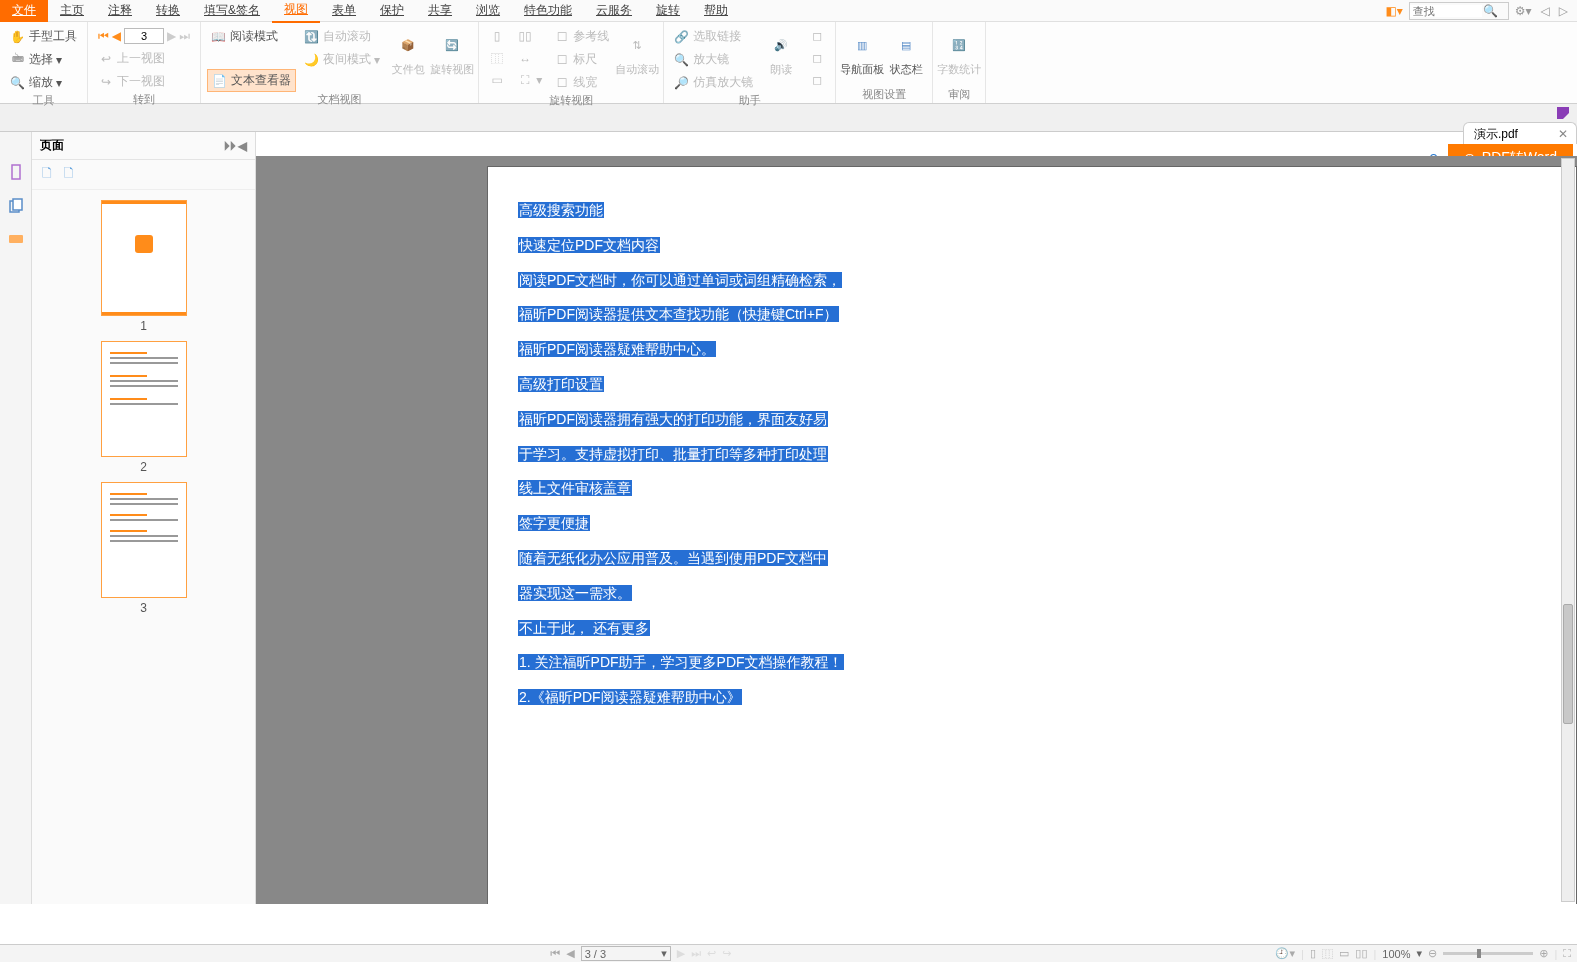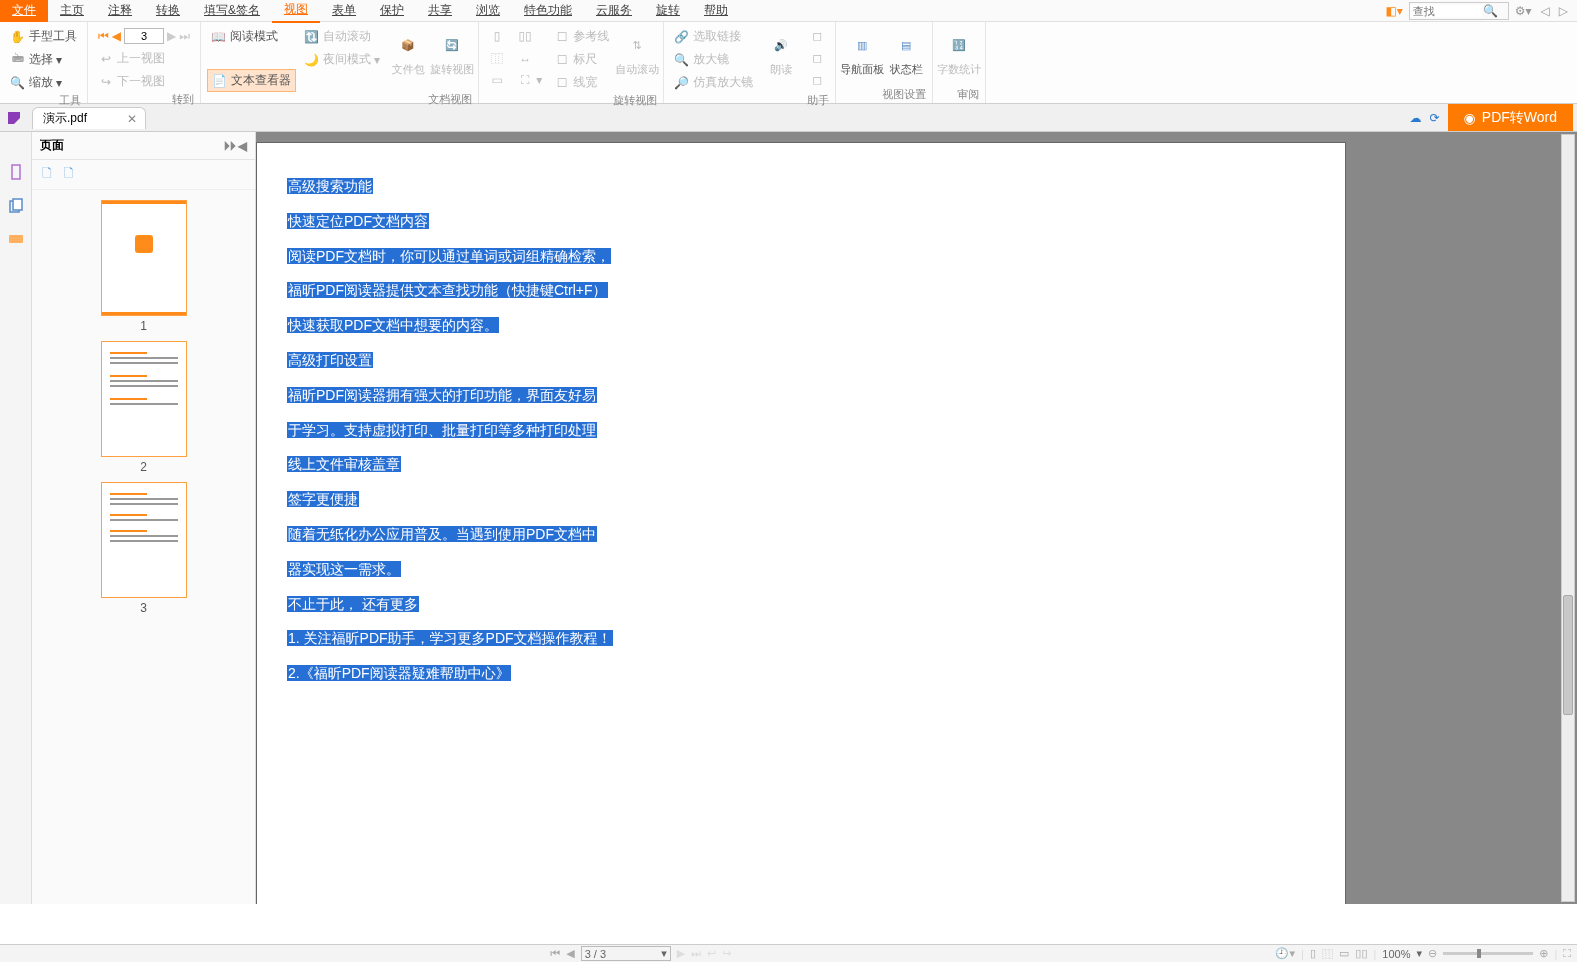--- a/index.html
+++ b/index.html
@@ -14,32 +14,32 @@
 .search-area { display: flex; align-items: center; gap: 3px; padding-right: 6px; }
 .search-box { display: flex; align-items: center; border: 1px solid #ccc; height: 18px; width: 100px; }
 .search-box input { border: none; width: 72px; font-size: 11px; padding: 0 3px; outline: none; }
 .search-btn { width: 18px; text-align: center; color: #888; }
 .nav-icon { color: #999; padding: 0 3px; }
 
 
 .ribbon { height: 82px; background: #fdfdfd; border-bottom: 1px solid #d0d0d0; display: flex; }
 .ribbon-group { display: flex; flex-direction: column; border-right: 1px solid #e6e6e6; padding: 4px 6px 2px; }
 .ribbon-group-content { flex: 1; display: flex; align-items: flex-start; gap: 4px; }
-.ribbon-group-label { text-align: right; color: #888; font-size: 11px; height: 14px; }
+.ribbon-group-label { text-align: center; color: #888; font-size: 11px; height: 14px; }
 .ribbon-btn { display: flex; align-items: center; gap: 3px; padding: 2px 4px; color: #555; cursor: pointer; white-space: nowrap; }
 .ribbon-btn.large { flex-direction: column; width: 40px; height: 56px; justify-content: center; text-align: center; font-size: 11px; line-height: 1.2; }
 .ribbon-btn.disabled { color: #bbb; }
 .ribbon-btn.active { background: #ffe3cc; border: 1px solid #ffb576; }
 .ribbon-col { display: flex; flex-direction: column; gap: 2px; }
 .ribbon-icon { width: 16px; height: 16px; display: inline-flex; align-items: center; justify-content: center; }
 .ribbon-icon.large { width: 28px; height: 28px; }
 .page-input { width: 40px; border: 1px solid #bbb; text-align: center; font-size: 11px; height: 16px; }
 
 
-.tabbar { height: 28px; background: #f0f0f0; display: flex; align-items: center; border-bottom: 1px solid #ccc; }
+.tabbar { height: 28px; background: #f0f0f0; display: flex; align-items: flex-end; border-bottom: 1px solid #ccc; flex-direction: column; }
 .app-icon { width: 28px; height: 26px; display: flex; align-items: center; justify-content: center; }
 .doc-tab { background: #fff; border: 1px solid #ccc; border-bottom: none; padding: 4px 8px 3px 10px; display: flex; align-items: center; gap: 40px; border-radius: 6px 6px 0 0; margin-left: 4px; height: 22px; }
 .doc-tab .close { color: #888; cursor: pointer; }
 .tab-spacer { flex: 1; }
 .tab-right { display: flex; align-items: center; gap: 8px; padding-right: 4px; height: 100%;}
 .pdf-word { background: #ff7a00; color: #fff; padding: 5px 16px; font-size: 14px; display: flex; align-items: center; gap: 6px; height: 100%; }
 .cloud-icon { color: #2a7ad0; }
 
 
 .main { display: flex; height: 772px; }
@@ -57,21 +57,21 @@
 .thumb { width: 86px; height: 116px; background: #fff; border: 1px solid #ffa040; margin-bottom: 3px; position: relative; overflow: hidden; }
 .thumb.t1::before { content:''; position:absolute; top:0; left:0; right:0; height:3px; background:#ff8c1a; }
 .thumb.t1::after { content:''; position:absolute; bottom:0; left:0; right:0; height:3px; background:#ff8c1a; }
 .thumb-logo { position:absolute; top:38%; left:50%; transform:translate(-50%,-50%); width:18px; height:18px; background:#ff8c1a; border-radius:3px; }
 .thumb-lines { position:absolute; top:10px; left:8px; right:8px; }
 .thumb-line { height:2px; background:#999; margin-bottom:3px; }
 .thumb-line.orange { background:#ff8c1a; }
 .thumb-line.short { width:55%; }
 .thumb-num { color: #555; }
 
-.viewer { flex: 1; background: #888; display: flex; justify-content: flex-start; overflow: auto; position: relative; }
+.viewer { flex: 1; background: #888; display: flex; justify-content: flex-end; overflow: auto; position: relative; margin-top: 24px; }
 .scrollbar-v { position:absolute; right:2px; top:2px; bottom:2px; width:14px; background:#eee; border:1px solid #ccc; }
 .scrollbar-thumb { position:absolute; left:1px; right:1px; top:60%; height:120px; background:#c8c8c8; border:1px solid #aaa; border-radius:2px; }
 .page { width: 1090px; min-height: 800px; background: #fff; margin: 10px 0; border: 1px solid #666; padding: 28px 30px; }
 .hl { background: #266fd4; color: #fff; display: inline; padding: 0px 1px; line-height: 2.2; font-size: 14px; }
 .hl-block { margin-bottom: 4px; }
 .qr-caption { text-align: center; }
 
 
 .statusbar { position: absolute; bottom: 0; left: 0; right: 0; height: 18px; background: #f4f4f4; border-top: 1px solid #ccc; display: flex; align-items: center; padding: 0 6px; font-size: 11px; color: #666; }
 .statusbar-spacer { flex: 1; }
@@ -403,21 +403,21 @@
       </div>
     </div>
   </div>
 
   <div class="viewer">
     <div class="page">
       <div class="hl-block"><span class="hl">高级搜索功能</span></div>
       <div class="hl-block"><span class="hl">快速定位PDF文档内容</span></div>
       <div class="hl-block"><span class="hl">阅读PDF文档时，你可以通过单词或词组精确检索，</span></div>
       <div class="hl-block"><span class="hl">福昕PDF阅读器提供文本查找功能（快捷键Ctrl+F）</span></div>
-      <div class="hl-block"><span class="hl">快速获取PDF文档中想要的内容。</span></div>
+      <div class="hl-block"><span class="hl">福昕PDF阅读器疑难帮助中心。</span></div>
       <div class="hl-block"><span class="hl">高级打印设置</span></div>
       <div class="hl-block"><span class="hl">福昕PDF阅读器拥有强大的打印功能，界面友好易</span></div>
       <div class="hl-block"><span class="hl">于学习。支持虚拟打印、批量打印等多种打印处理</span></div>
       <div class="hl-block"><span class="hl">线上文件审核盖章</span></div>
       <div class="hl-block"><span class="hl">签字更便捷</span></div>
       <div class="hl-block"><span class="hl">随着无纸化办公应用普及。当遇到使用PDF文档中</span></div>
       <div class="hl-block"><span class="hl">器实现这一需求。</span></div>
       <div class="hl-block"><span class="hl">不止于此， 还有更多</span></div>
       <div class="hl-block"><span class="hl">1. 关注福昕PDF助手，学习更多PDF文档操作教程！</span></div>
       <div class="hl-block"><span class="hl">2.《福昕PDF阅读器疑难帮助中心》</span></div>

